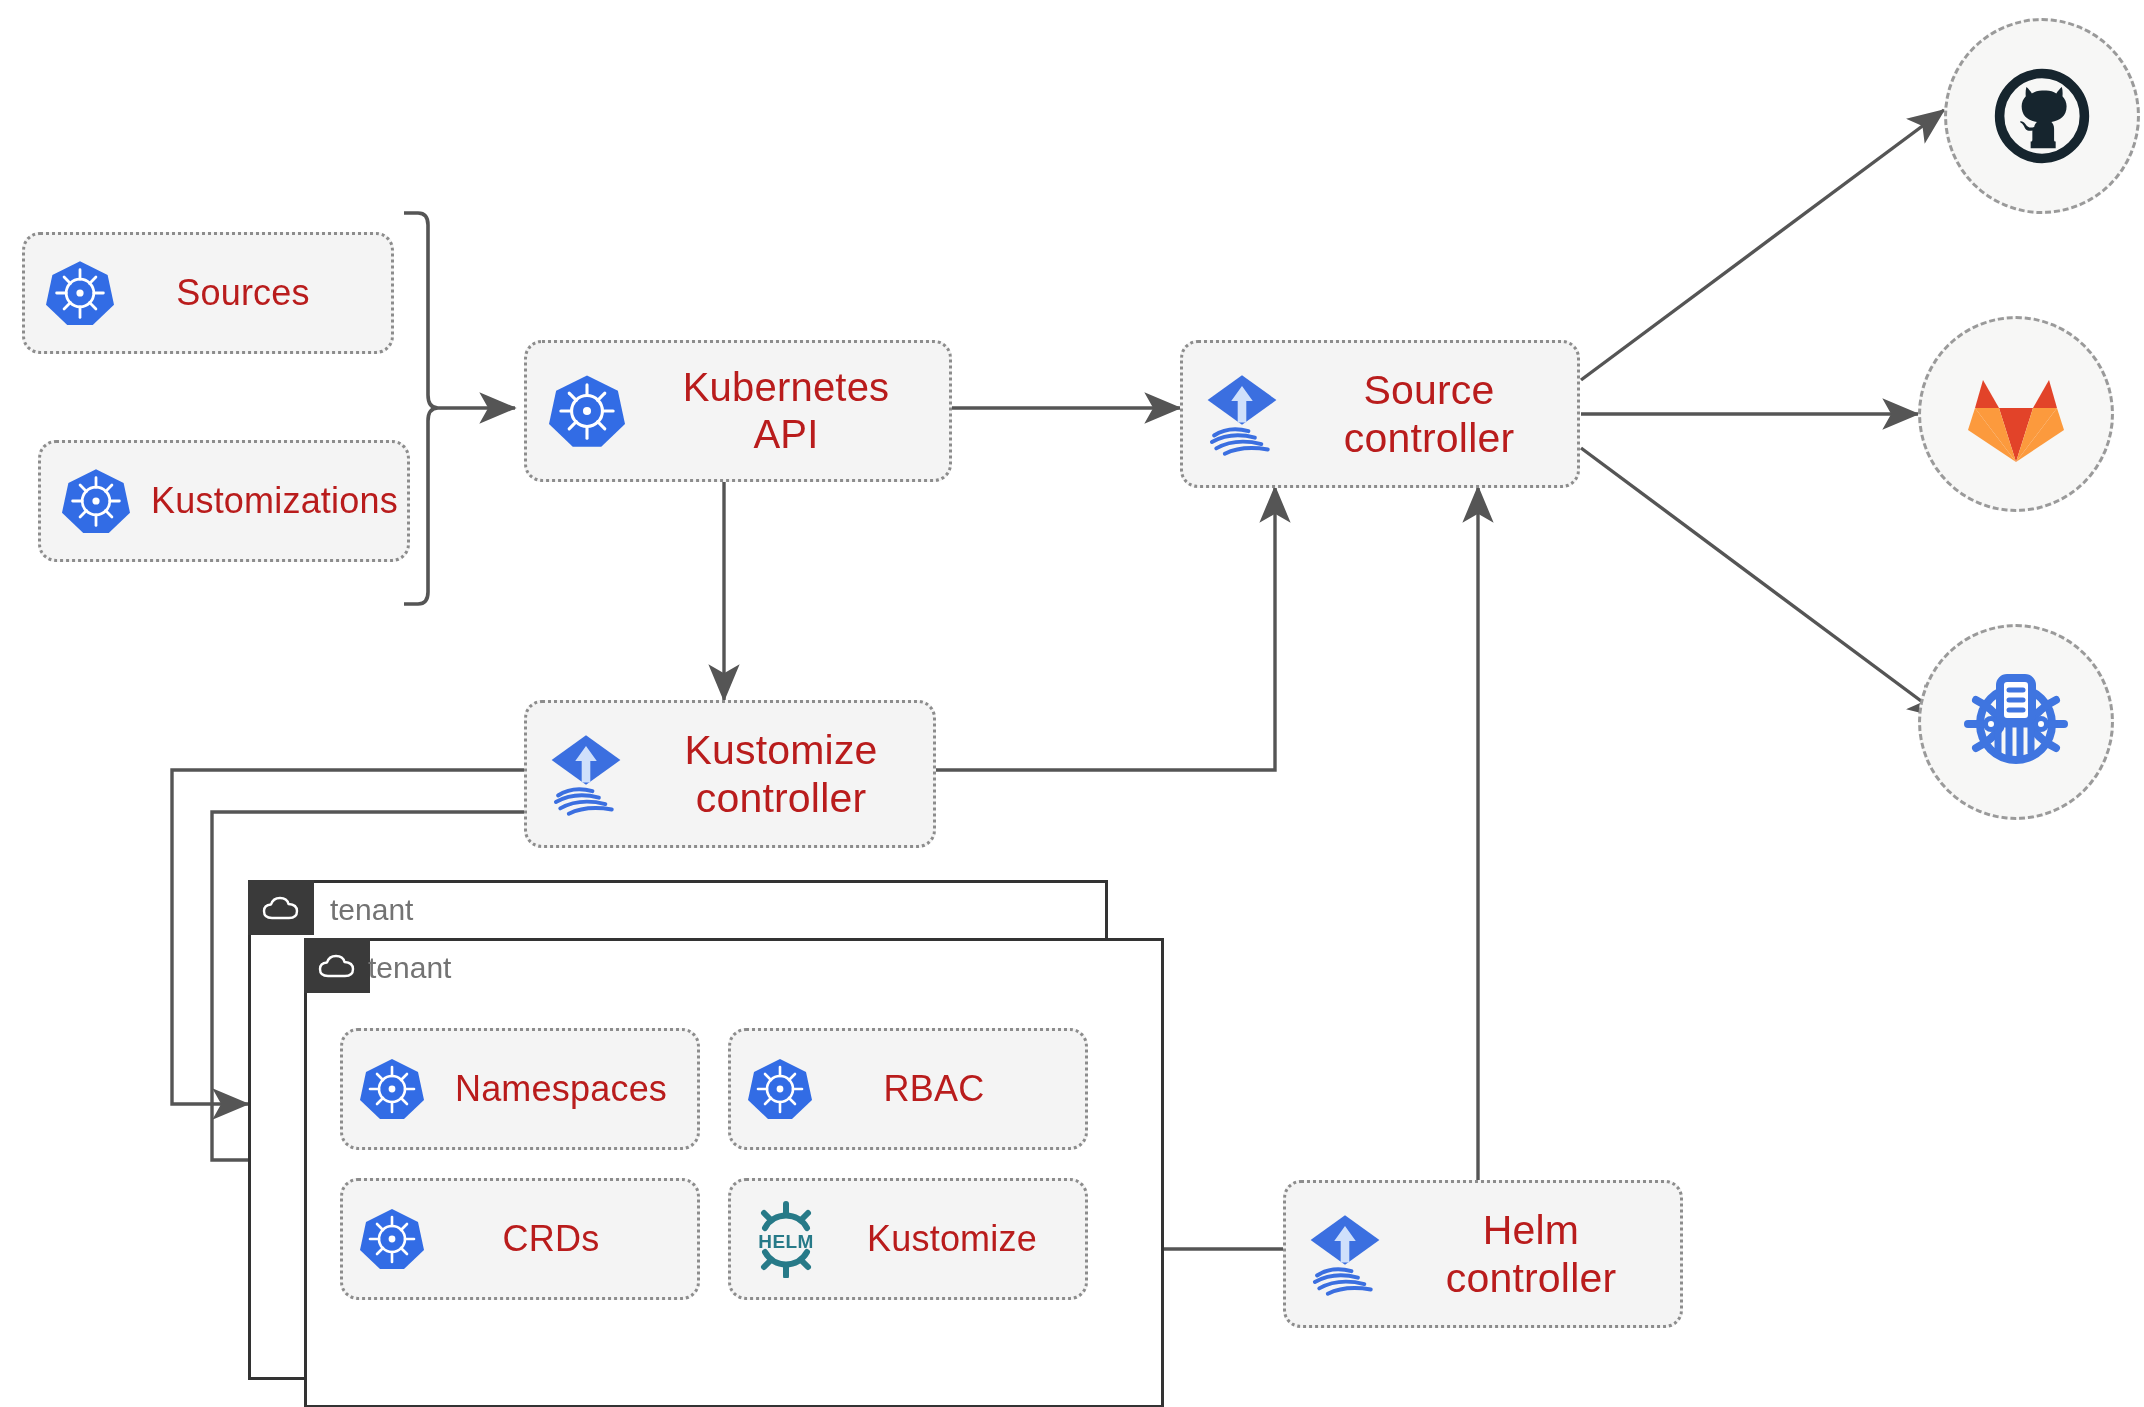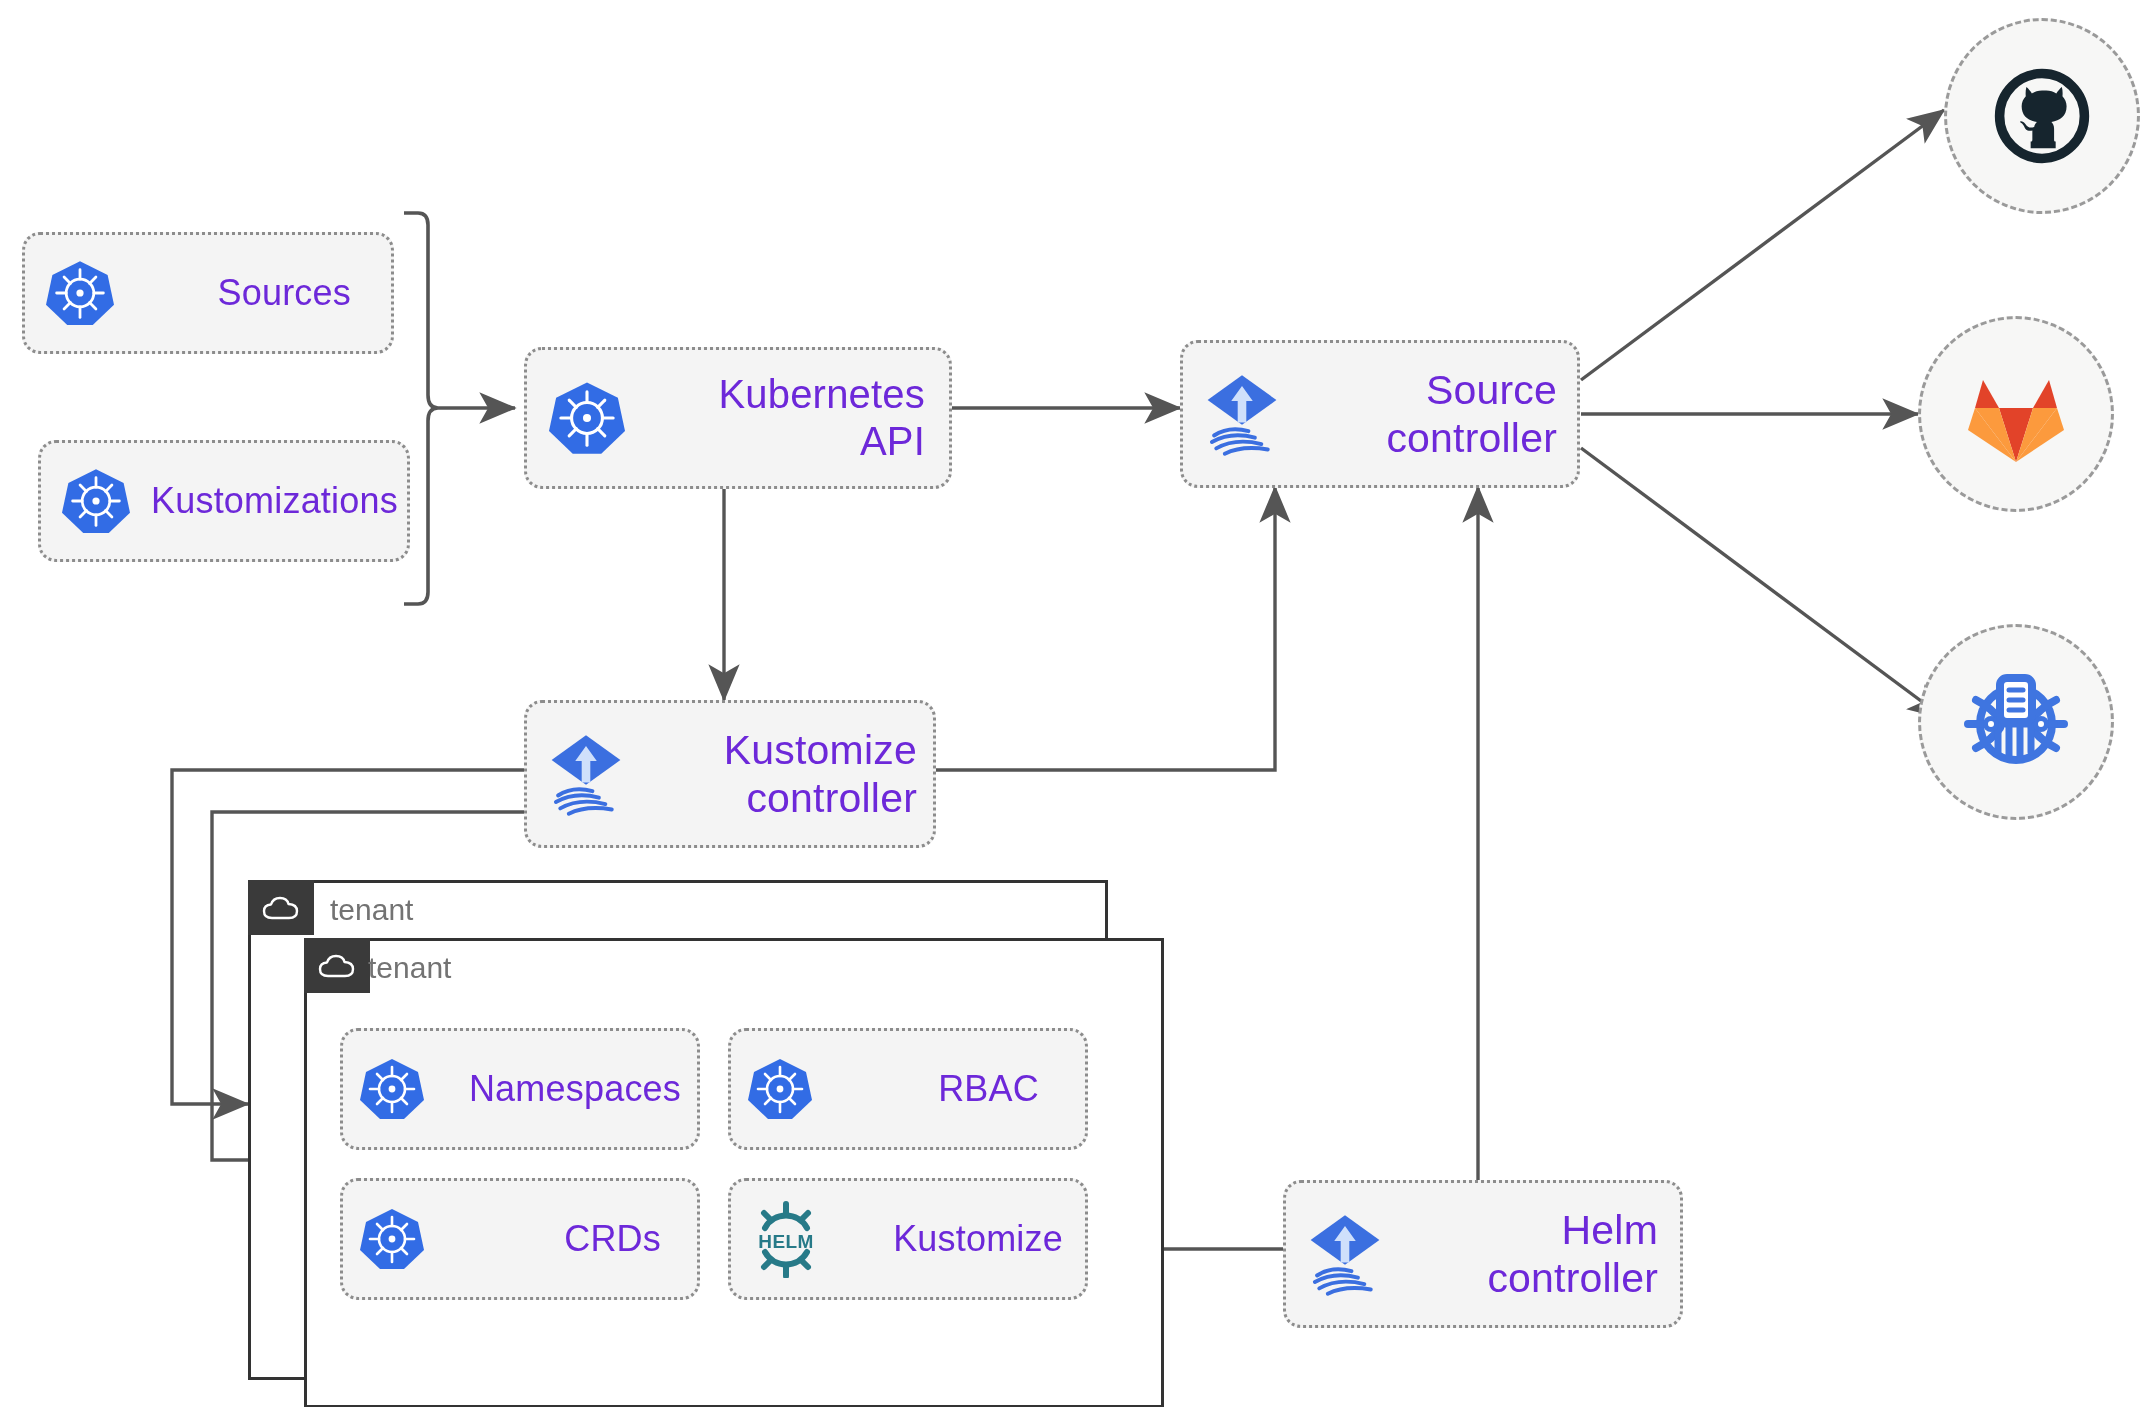--- a/index.html
+++ b/index.html
@@ -33,22 +33,22 @@
     z-index: 5;
   }
   .node .ico {
     flex: 0 0 auto;
     display: flex;
     align-items: center;
     justify-content: center;
   }
   .node .lbl {
     flex: 1 1 auto;
-    text-align: right;
-    color: #6d28d9;
+    text-align: center;
+    color: #b91c1c;
     font-size: 36px;
     line-height: 1.18;
     letter-spacing: .2px;
     white-space: pre-line;
   }
   .node.two-line .lbl { font-size: 41px; }
 
   
   .circ {
     position: absolute;
@@ -189,21 +189,21 @@
           <line x1="41" y1="41" x2="47" y2="47"></line>
           <line x1="47" y1="17" x2="41" y2="23"></line>
           <line x1="23" y1="41" x2="17" y2="47"></line>
         </g>
         <circle cx="32" cy="32" r="3.4" fill="#ffffff"></circle>
       </svg>
     </span>
     <span class="lbl" style="padding-right:26px;">Kustomizations</span>
   </div>
 
-  <div class="node" style="left:524px; top:347px; width:428px; height:142px;">
+  <div class="node" style="left:524px; top:340px; width:428px; height:142px;">
     <span class="ico" style="width:120px;">
       <svg width="76" height="76" viewBox="0 0 64 64">
         <polygon points="32,2 58,15 64,43 44,62 20,62 0,43 6,15" fill="#326ce5"></polygon>
         <g stroke="#ffffff" stroke-width="2.6" fill="none" stroke-linecap="round">
           <circle cx="32" cy="32" r="13"></circle>
           <line x1="32" y1="10" x2="32" y2="19"></line>
           <line x1="32" y1="45" x2="32" y2="55"></line>
           <line x1="10" y1="32" x2="19" y2="32"></line>
           <line x1="45" y1="32" x2="54" y2="32"></line>
           <line x1="17" y1="17" x2="23" y2="23"></line>

